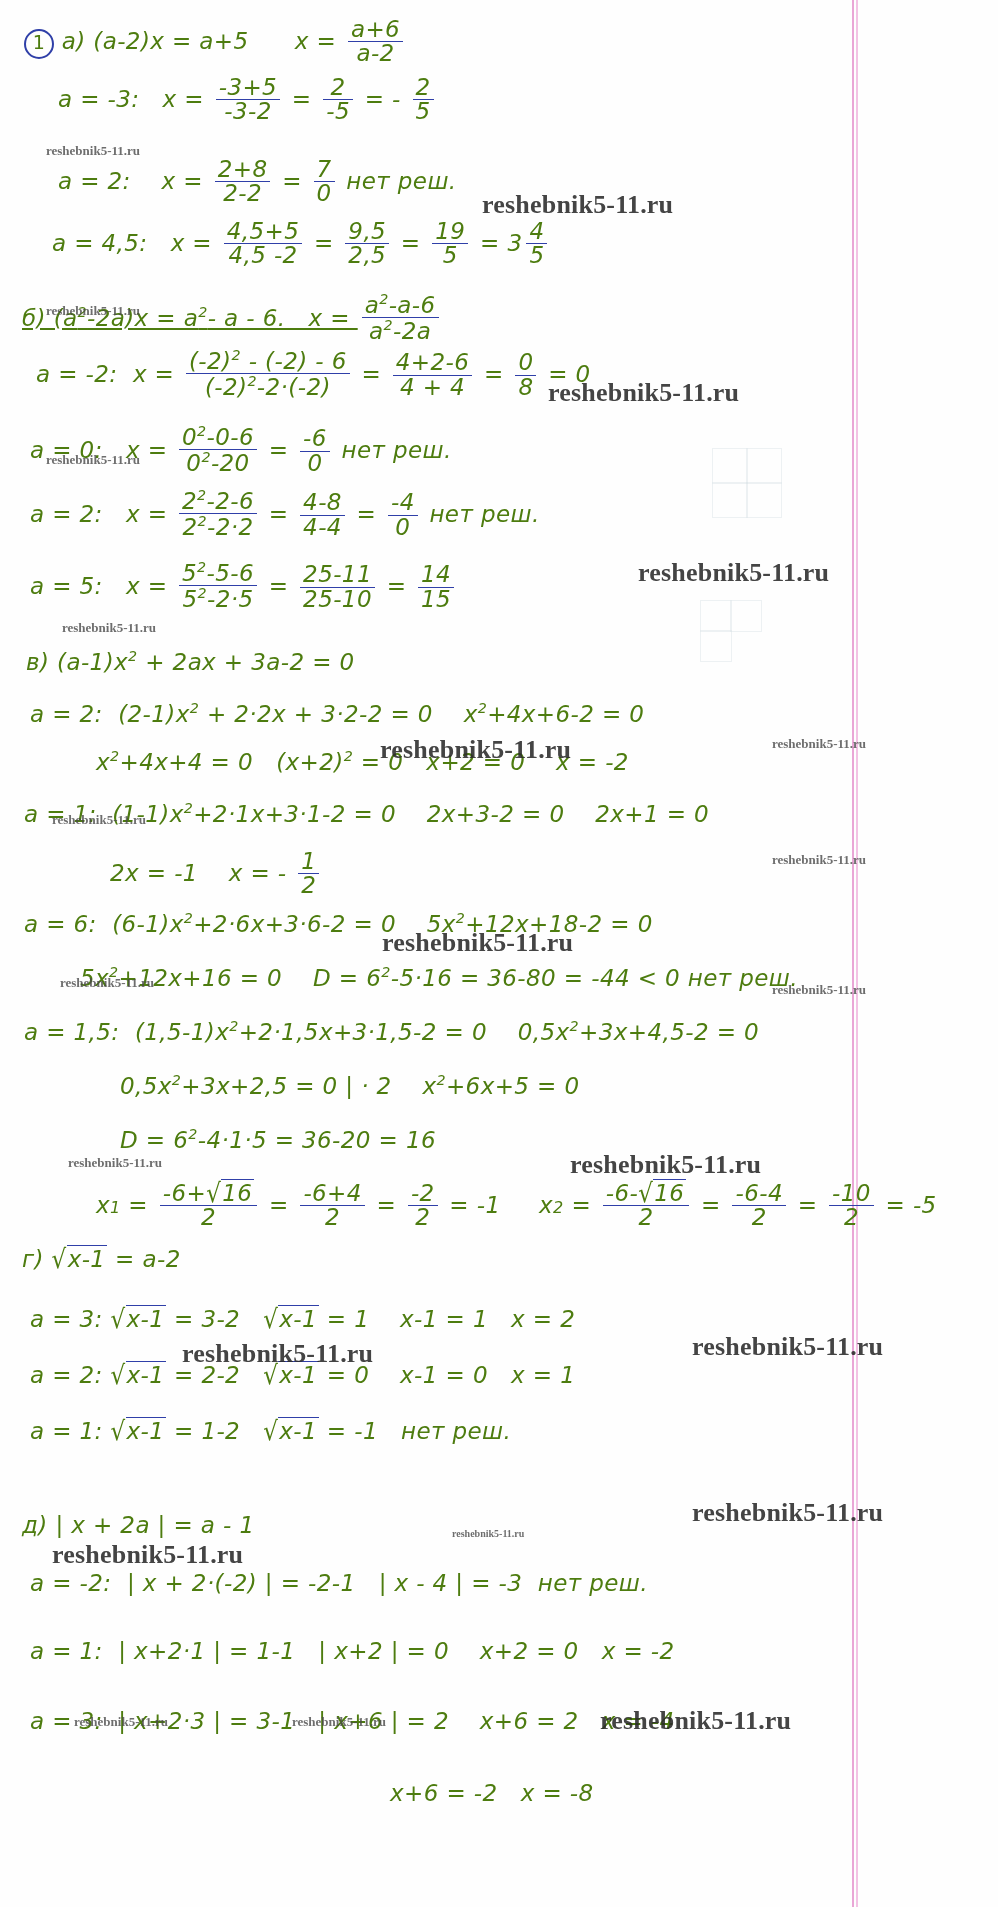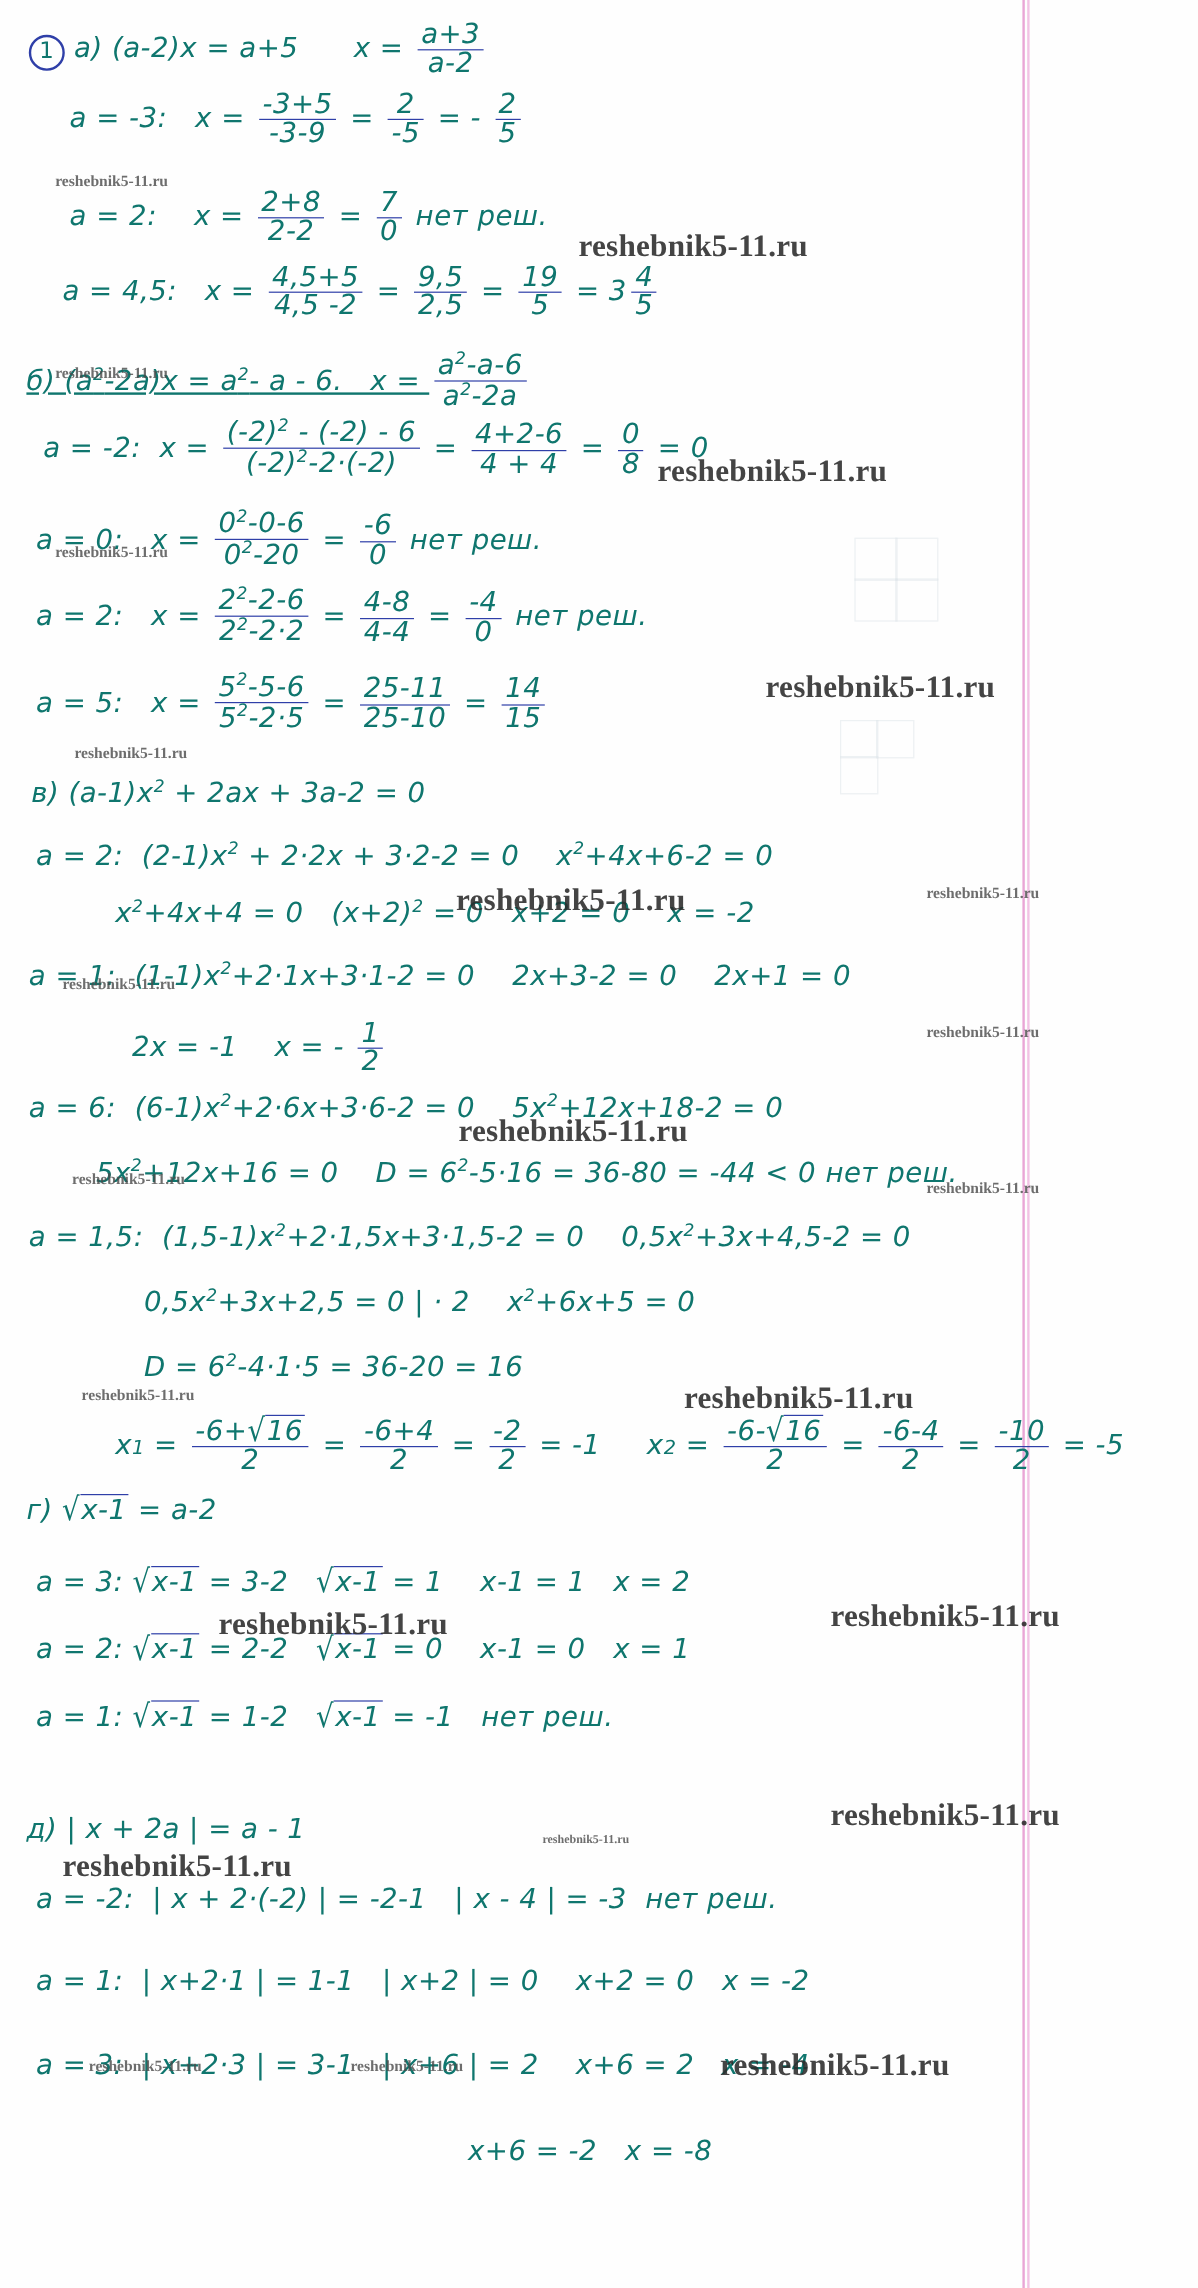--- a/index.html
+++ b/index.html
@@ -22,21 +22,21 @@
   }
   .margin-rule.r1{left:852px;}
   .margin-rule.r2{left:856px;background:#f2c2e4;}
 
   
   .faint-block{position:absolute;border:1px solid #dfe5ea;opacity:.55;}
 
   
   .hw{
     position:absolute;
-    color:#0f766e;
+    color:#4d7c0f;
     font-family:"DejaVu Sans", sans-serif;
     font-style:italic;
     white-space:pre;
     letter-spacing:.4px;
     transform-origin:left top;
   }
   .hw.sz2{font-size:23px;}
 
   
   .frac{display:inline-block;vertical-align:-0.55em;text-align:center;margin:0 4px;line-height:1.02;}
@@ -79,22 +79,22 @@
 
   <div class="faint-block" style="left:712px;top:448px;width:34px;height:34px;"></div>
   <div class="faint-block" style="left:746px;top:448px;width:34px;height:34px;"></div>
   <div class="faint-block" style="left:712px;top:482px;width:34px;height:34px;"></div>
   <div class="faint-block" style="left:746px;top:482px;width:34px;height:34px;"></div>
   <div class="faint-block" style="left:700px;top:600px;width:30px;height:30px;"></div>
   <div class="faint-block" style="left:730px;top:600px;width:30px;height:30px;"></div>
   <div class="faint-block" style="left:700px;top:630px;width:30px;height:30px;"></div>
 
   <div id="ink-layer">
-      <div class="hw sz2" style="left: 24px; top: 18px;"><span class="circled">1</span> а) (а-2)х = а+5&nbsp;&nbsp;&nbsp;&nbsp;&nbsp; х = <span class="frac"><span class="num">а+3</span><span class="den">а-2</span></span></div>
-      <div class="hw sz2" style="left: 58px; top: 76px;">а = -3:&nbsp;&nbsp; х = <span class="frac"><span class="num">-3+5</span><span class="den">-3-9</span></span> = <span class="frac"><span class="num">2</span><span class="den">-5</span></span> = - <span class="frac"><span class="num">2</span><span class="den">5</span></span></div>
+      <div class="hw sz2" style="left: 24px; top: 18px;"><span class="circled">1</span> а) (а-2)х = а+5&nbsp;&nbsp;&nbsp;&nbsp;&nbsp; х = <span class="frac"><span class="num">а+6</span><span class="den">а-2</span></span></div>
+      <div class="hw sz2" style="left: 58px; top: 76px;">а = -3:&nbsp;&nbsp; х = <span class="frac"><span class="num">-3+5</span><span class="den">-3-2</span></span> = <span class="frac"><span class="num">2</span><span class="den">-5</span></span> = - <span class="frac"><span class="num">2</span><span class="den">5</span></span></div>
       <div class="hw sz2" style="left: 58px; top: 158px;">а = 2:&nbsp;&nbsp;&nbsp; х = <span class="frac"><span class="num">2+8</span><span class="den">2-2</span></span> = <span class="frac"><span class="num">7</span><span class="den">0</span></span> нет реш.</div>
       <div class="hw sz2" style="left: 52px; top: 220px;">а = 4,5:&nbsp;&nbsp; х = <span class="frac"><span class="num">4,5+5</span><span class="den">4,5 -2</span></span> = <span class="frac"><span class="num">9,5</span><span class="den">2,5</span></span> = <span class="frac"><span class="num">19</span><span class="den">5</span></span> = 3<span class="frac"><span class="num">4</span><span class="den">5</span></span></div>
       <div class="hw sz2" style="left: 22px; top: 292px; text-decoration: underline;">б) (а<span class="sup">2</span>-2а)х = а<span class="sup">2</span>- а - 6.&nbsp;&nbsp; х = <span class="frac"><span class="num">а<span class="sup">2</span>-а-6</span><span class="den">а<span class="sup">2</span>-2а</span></span></div>
       <div class="hw sz2" style="left: 36px; top: 348px;">а = -2:&nbsp; х = <span class="frac"><span class="num">(-2)<span class="sup">2</span> - (-2) - 6</span><span class="den">(-2)<span class="sup">2</span>-2·(-2)</span></span> = <span class="frac"><span class="num">4+2-6</span><span class="den">4 + 4</span></span> = <span class="frac"><span class="num">0</span><span class="den">8</span></span> = 0</div>
       <div class="hw sz2" style="left: 30px; top: 424px;">а = 0:&nbsp;&nbsp; х = <span class="frac"><span class="num">0<span class="sup">2</span>-0-6</span><span class="den">0<span class="sup">2</span>-20</span></span> = <span class="frac"><span class="num">-6</span><span class="den">0</span></span> нет реш.</div>
       <div class="hw sz2" style="left: 30px; top: 488px;">а = 2:&nbsp;&nbsp; х = <span class="frac"><span class="num">2<span class="sup">2</span>-2-6</span><span class="den">2<span class="sup">2</span>-2·2</span></span> = <span class="frac"><span class="num">4-8</span><span class="den">4-4</span></span> = <span class="frac"><span class="num">-4</span><span class="den">0</span></span> нет реш.</div>
       <div class="hw sz2" style="left: 30px; top: 560px;">а = 5:&nbsp;&nbsp; х = <span class="frac"><span class="num">5<span class="sup">2</span>-5-6</span><span class="den">5<span class="sup">2</span>-2·5</span></span> = <span class="frac"><span class="num">25-11</span><span class="den">25-10</span></span> = <span class="frac"><span class="num">14</span><span class="den">15</span></span></div>
       <div class="hw sz2" style="left: 26px; top: 648px;">в) (а-1)х<span class="sup">2</span> + 2ах + 3а-2 = 0</div>
       <div class="hw sz2" style="left: 30px; top: 700px;">а = 2:&nbsp; (2-1)х<span class="sup">2</span> + 2·2х + 3·2-2 = 0&nbsp;&nbsp;&nbsp; х<span class="sup">2</span>+4х+6-2 = 0</div>
       <div class="hw sz2" style="left: 96px; top: 748px;">х<span class="sup">2</span>+4х+4 = 0&nbsp;&nbsp; (х+2)<span class="sup">2</span> = 0&nbsp;&nbsp; х+2 = 0&nbsp;&nbsp;&nbsp; х = -2</div>

